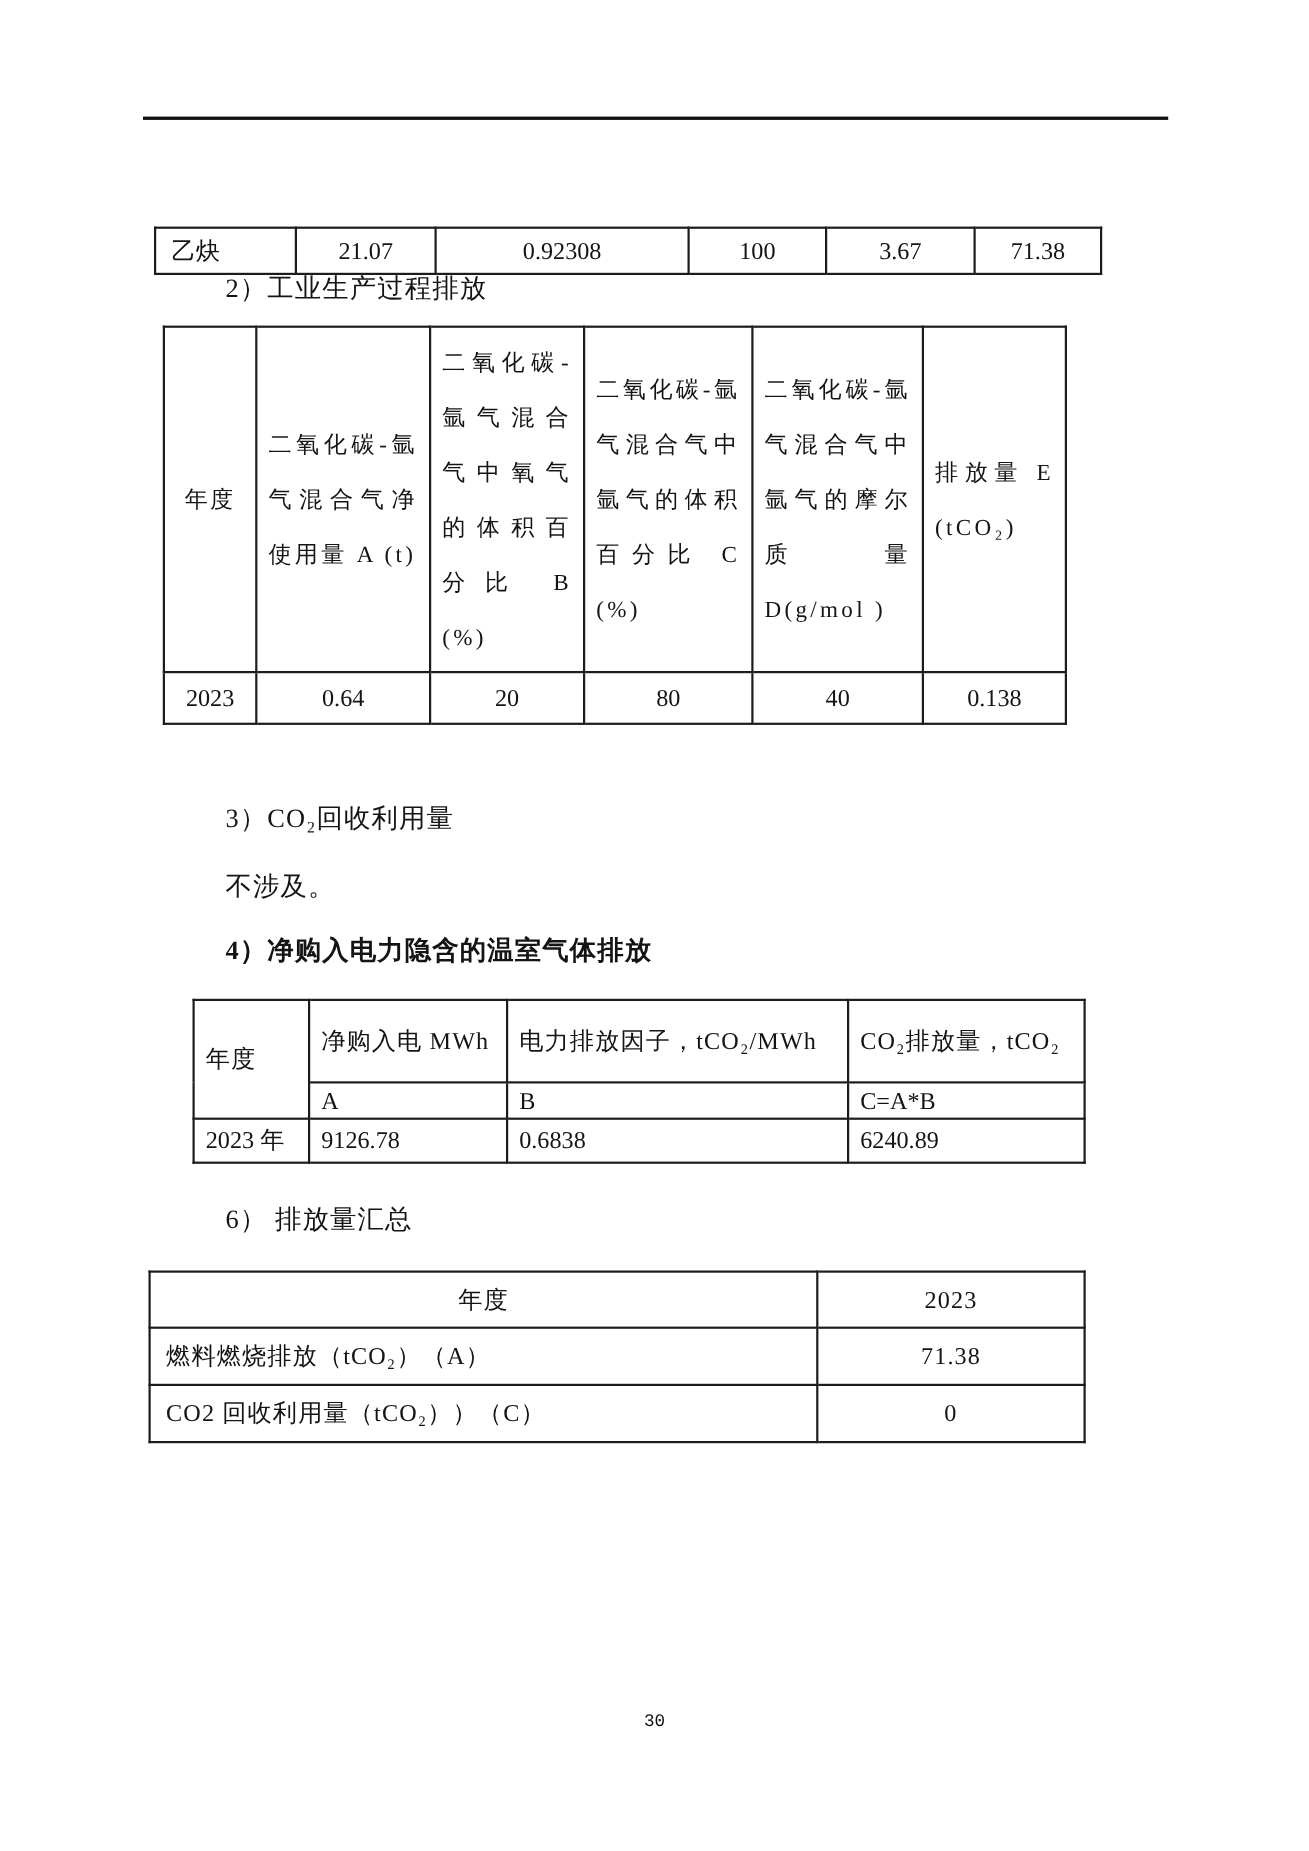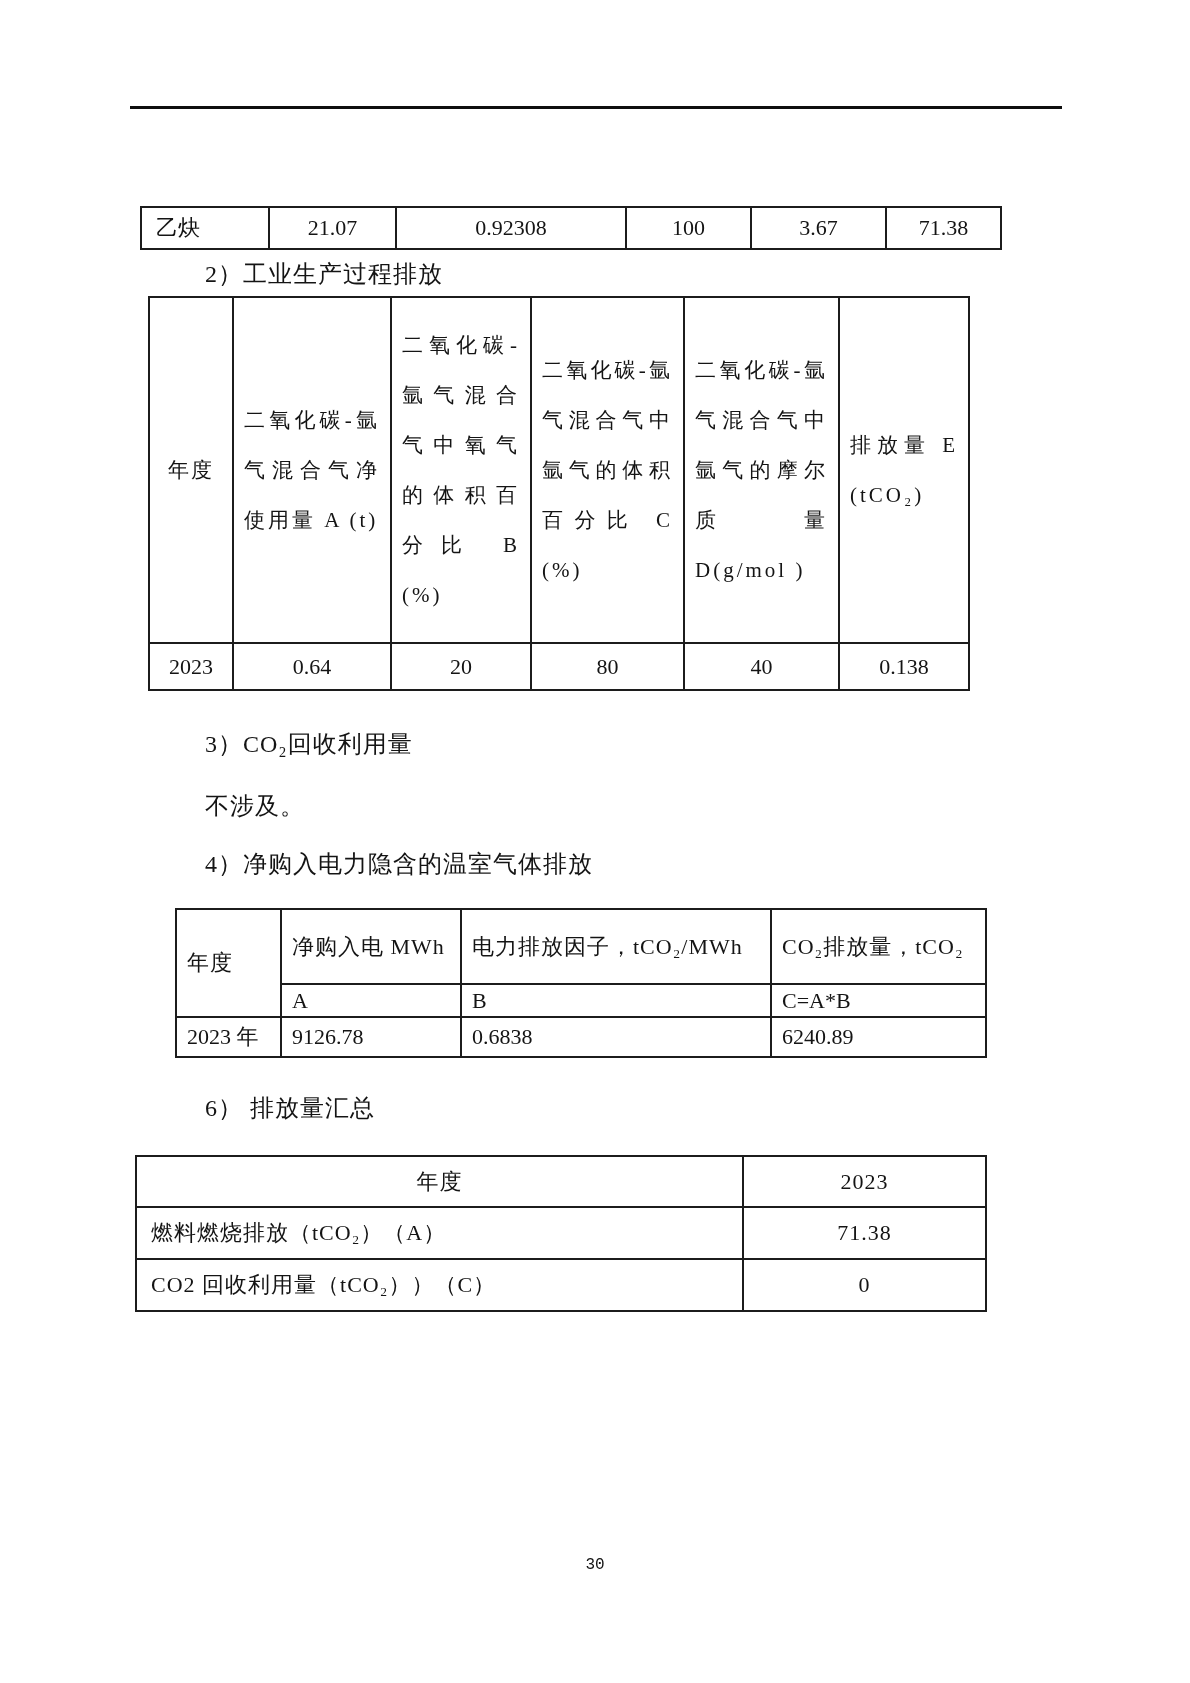--- a/index.html
+++ b/index.html
@@ -38,21 +38,21 @@
   .fuel-table td.first{text-align:left;padding-left:14px;}
   
   .process-table{left:148px;top:296px;width:820px;}
   .process-table td.hdr{
     height:312px;
     vertical-align:middle;
     text-align:justify;
     font-size:21px;
     letter-spacing:3px;
     line-height:50px;
-    padding:16px 10px;
+    padding:0 10px;
   }
   .process-table td.hdr.year{text-align:center;letter-spacing:2px;}
   .process-table td.val{height:45px;text-align:center;}
   
   .elec-table{left:175px;top:908px;width:810px;}
   .elec-table td{text-align:left;padding:0 10px;vertical-align:middle;}
   .elec-table td.h1{height:73px;letter-spacing:1px;}
   .elec-table td.h2{height:31px;}
   .elec-table td.dv{height:38px;}
   
@@ -91,21 +91,21 @@
       <td class="first">乙炔</td>
       <td>21.07</td>
       <td>0.92308</td>
       <td>100</td>
       <td>3.67</td>
       <td>71.38</td>
     </tr>
   </tbody>
     </table>
 
-  <div class="abs heading" style="left:205px;top:246px;margin-top:12px;">2）工业生产过程排放</div>
+  <div class="abs heading" style="left:205px;top:246px;">2）工业生产过程排放</div>
 
   <table class="abs process-table">
     <colgroup>
       <col style="width:84px">
         <col style="width:158px">
         <col style="width:140px">
       <col style="width:153px">
         <col style="width:155px">
         <col style="width:130px">
     </colgroup>
@@ -126,21 +126,21 @@
       <td class="val">40</td>
       <td class="val">0.138</td>
     </tr>
   </tbody>
     </table>
 
   <div class="abs heading" style="left:205px;top:728px;">3）CO₂回收利用量</div>
 
   <div class="abs body-text" style="left:205px;top:790px;">不涉及。</div>
 
-  <div class="abs heading" style="left:205px;top:848px;">4）净购入电力隐含的温室气体排放</div>
+  <div class="abs heading" style="left:205px;top:848px;font-weight:bold;">4）净购入电力隐含的温室气体排放</div>
 
   <table class="abs elec-table">
     <colgroup>
       <col style="width:105px">
         <col style="width:180px">
         <col style="width:310px">
         <col style="width:215px">
     </colgroup>
     <tbody>
         <tr>

